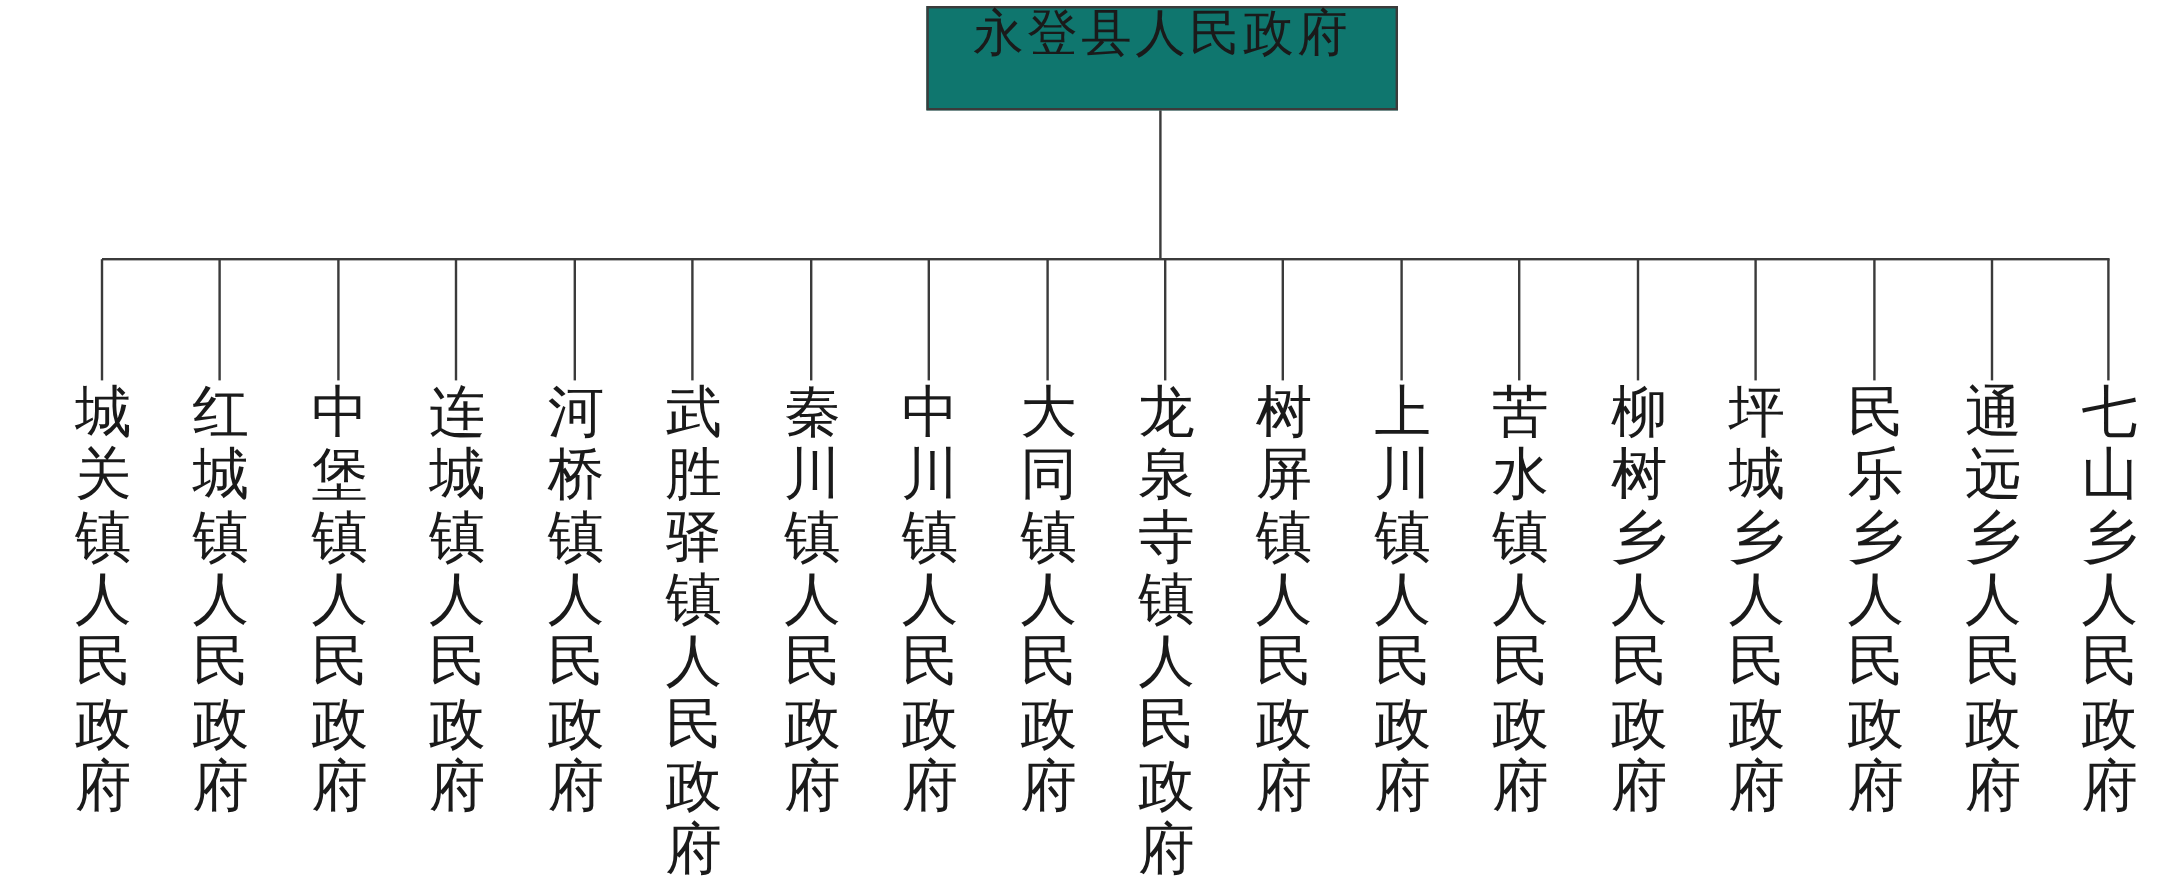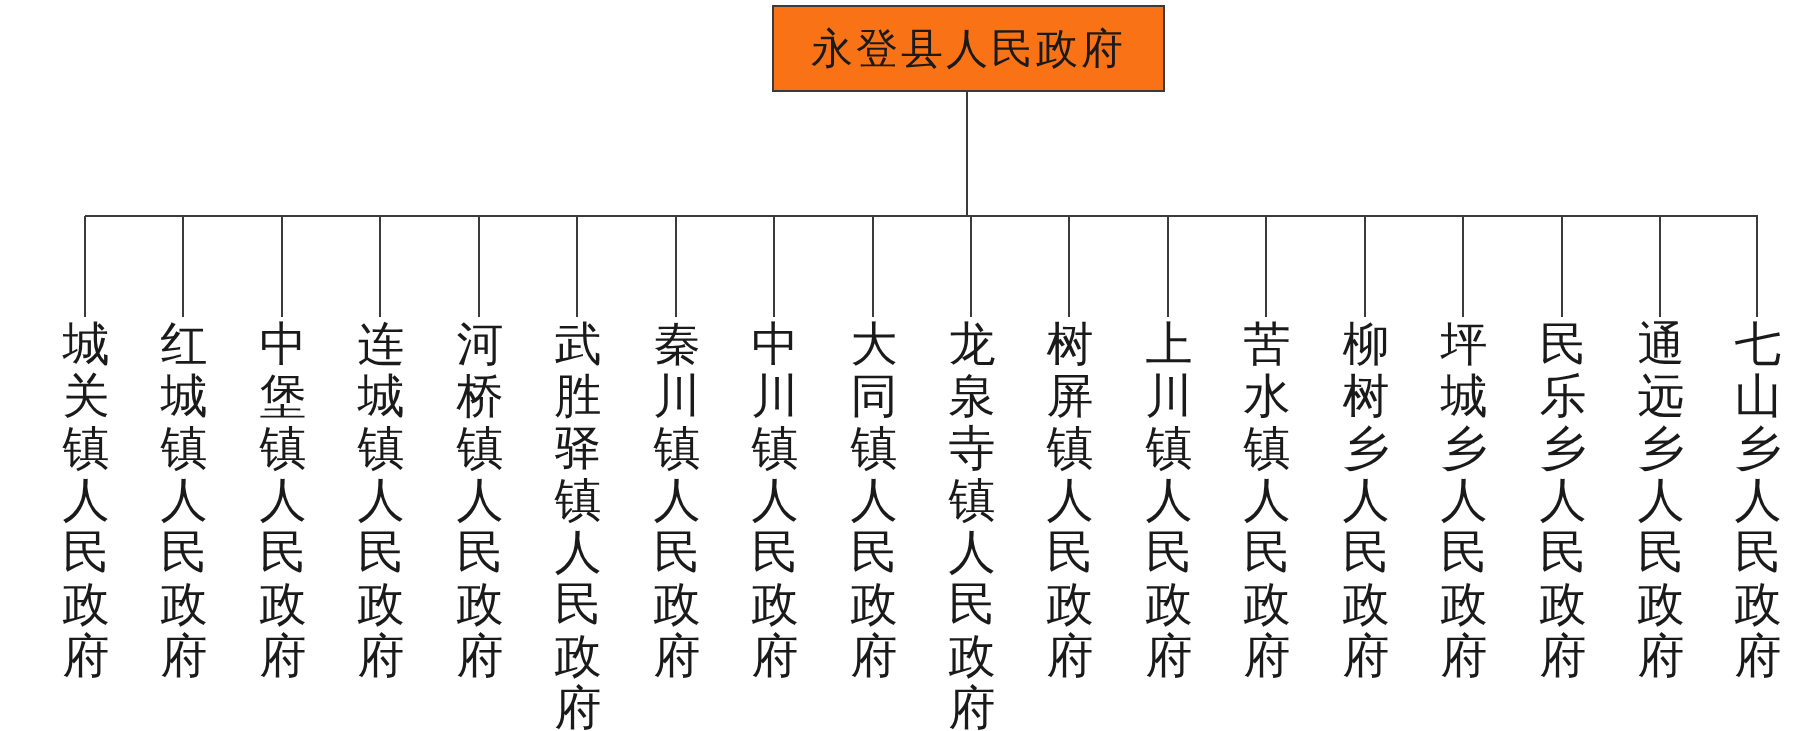--- a/index.html
+++ b/index.html
@@ -20,23 +20,23 @@
 
   
   .root-box {
     position: absolute;
     left: 772px;
     top: 5px;
     width: 393px;
     height: 87px;
     border: 2px solid #3b3b3b;
     box-sizing: border-box;
-    background: #f97316;
+    background: #0f766e;
     display: flex;
-    align-items: center;
+    align-items: flex-start;
     justify-content: center;
   }
   .root-label {
     font-family: "DejaVu Serif", "Liberation Serif", serif;
     font-size: 42px;
     line-height: 1;
     color: #1a1a1a;
     letter-spacing: 3px;
     white-space: nowrap;
   }

